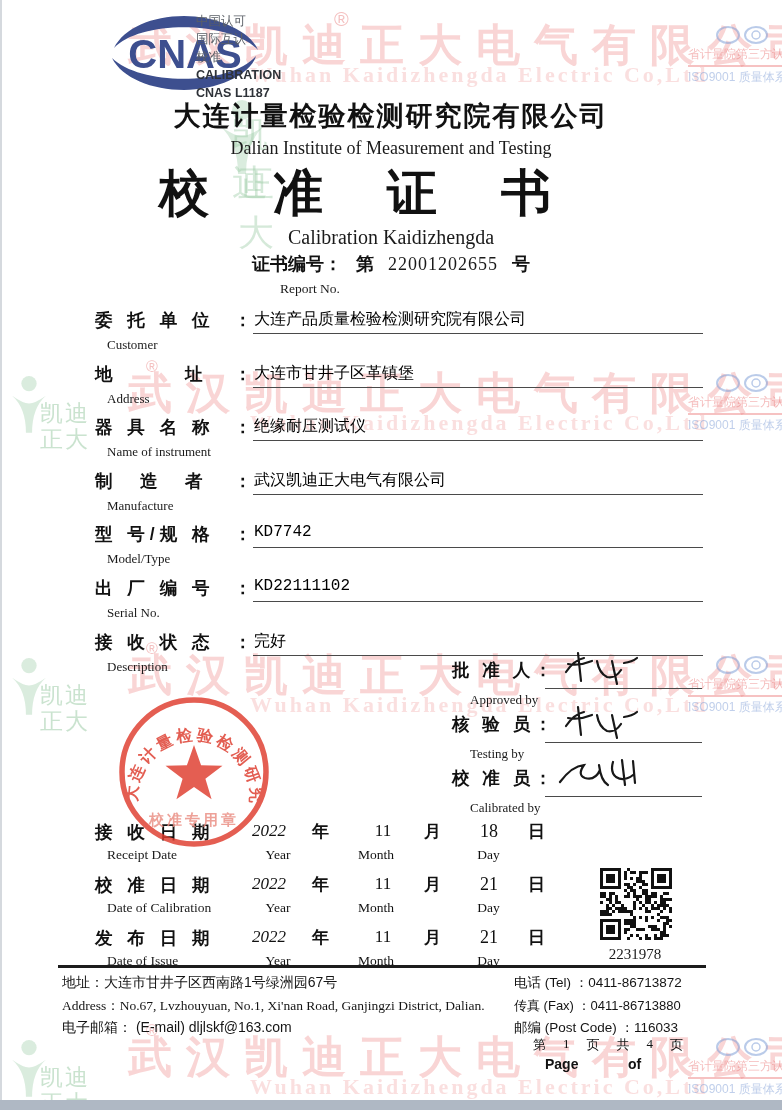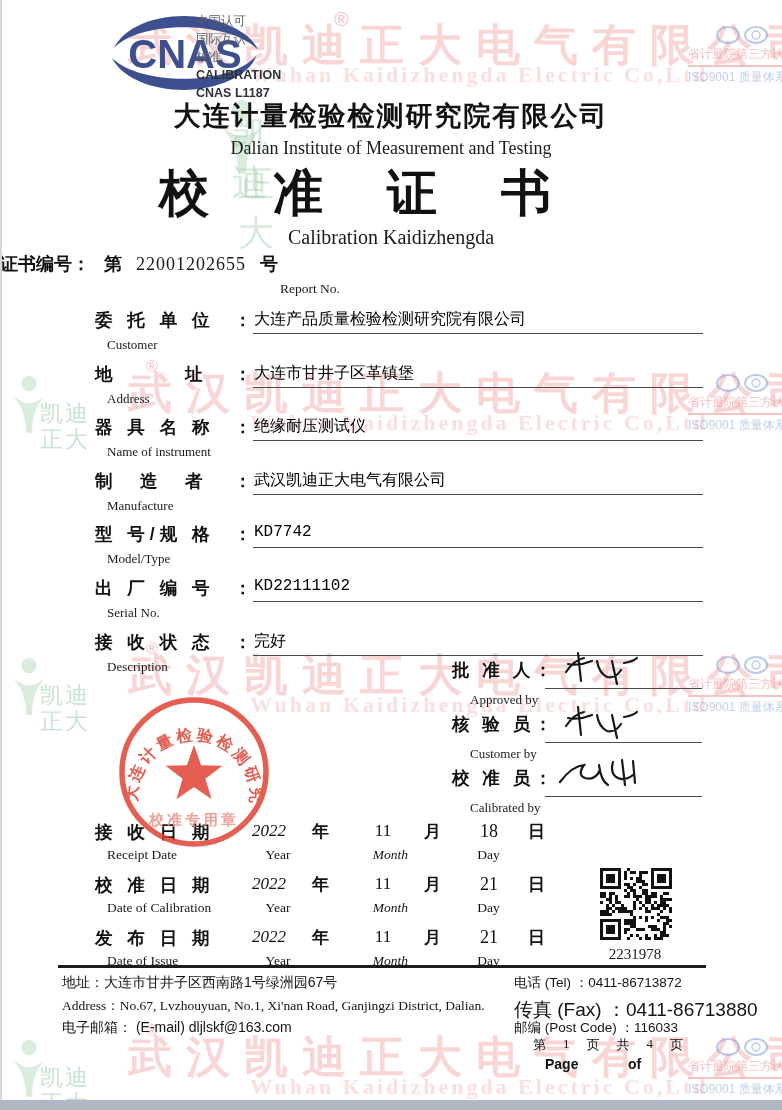--- a/index.html
+++ b/index.html
@@ -33,21 +33,21 @@
   .accred .b{font-weight:bold;color:#2e3238;}
   
   .inst-cn{position:absolute;left:0;top:98px;width:782px;text-align:center;font-size:27px;font-weight:600;
            letter-spacing:2px;z-index:2;}
   .inst-en{position:absolute;left:0;top:138px;width:782px;text-align:center;font-size:18px;z-index:2;
            font-family:"Liberation Serif",serif;color:#1a1a1a;}
   .title-cn{position:absolute;left:0;top:160px;width:710px;text-align:center;font-size:50px;font-weight:bold;
             letter-spacing:64px;text-indent:64px;z-index:2;}
   .title-en{position:absolute;left:0;top:226px;width:782px;text-align:center;font-size:20px;z-index:2;
             font-family:"Liberation Serif",serif;color:#1a1a1a;}
-  .cert-line{position:absolute;left:0;top:252px;width:782px;display:flex;gap:14px;
+  .cert-line{position:absolute;left:0;top:252px;width:782px;display:flex;justify-content:center;gap:14px;
              z-index:2;font-size:18px;align-items:baseline;}
   .cert-line .bold{font-weight:bold;}
   .cert-line .num{font-family:"Liberation Serif",serif;letter-spacing:1px;color:#1a1a1a;}
   .report-no{position:absolute;left:280px;top:281px;font-size:13.5px;z-index:2;
              font-family:"Liberation Serif",serif;color:#1a1a1a;}
   
   .field{position:absolute;left:0;width:782px;z-index:2;}
   .f-label{position:absolute;left:95px;top:0;font-size:17.5px;font-weight:bold;letter-spacing:5px;white-space:pre;}
   .f-colon{position:absolute;left:234px;top:0;font-size:17.5px;font-weight:bold;}
   .f-value{position:absolute;left:254px;top:1px;font-size:16px;color:#000000;white-space:nowrap;
@@ -66,21 +66,21 @@
   .date-row{position:absolute;left:0;width:782px;z-index:2;}
   .d-label{position:absolute;left:95px;top:0;font-size:17.5px;font-weight:bold;letter-spacing:5px;white-space:pre;}
   .d-year{position:absolute;left:252px;top:1px;width:48px;text-align:left;font-size:17px;font-family:"Liberation Serif",serif;font-style:italic;}
   .d-u1{position:absolute;left:312px;top:0;font-size:17px;font-weight:bold;}
   .d-month{position:absolute;left:364px;top:1px;width:38px;text-align:center;font-size:17px;font-family:"Liberation Serif",serif;}
   .d-u2{position:absolute;left:424px;top:0;font-size:17px;font-weight:bold;}
   .d-day{position:absolute;left:470px;top:1px;width:38px;text-align:center;font-size:18px;font-family:"Liberation Serif",serif;}
   .d-u3{position:absolute;left:528px;top:0;font-size:17px;font-weight:bold;}
   .d-en{position:absolute;left:107px;top:27px;font-size:13.5px;font-family:"Liberation Serif",serif;color:#1a1a1a;}
   .d-en-y{position:absolute;left:254px;top:27px;width:48px;text-align:center;font-size:13.5px;font-family:"Liberation Serif",serif;}
-  .d-en-m{position:absolute;left:358px;top:27px;width:50px;text-align:right;font-size:13.5px;font-family:"Liberation Serif",serif;font-style:italic;}
+  .d-en-m{position:absolute;left:358px;top:27px;width:50px;text-align:left;font-size:13.5px;font-family:"Liberation Serif",serif;}
   .d-en-d{position:absolute;left:466px;top:27px;width:45px;text-align:center;font-size:13.5px;font-family:"Liberation Serif",serif;}
   
   .qr-wrap{position:absolute;left:600px;top:868px;z-index:2;}
   .qr-num{position:absolute;left:598px;top:946px;width:74px;text-align:center;font-size:15px;z-index:2;
           font-family:"Liberation Serif",serif;color:#1a1a1a;}
   
   .foot-sep{position:absolute;left:58px;top:965px;width:648px;border-bottom:3px solid #1c1c1c;z-index:2;}
   .foot{position:absolute;z-index:2;font-size:14px;color:#141414;white-space:nowrap;}
   .foot.en{font-family:"Liberation Serif",serif;}
   .page-cn{position:absolute;left:533px;top:1036px;width:150px;display:flex;justify-content:space-between;
@@ -273,21 +273,21 @@
     </svg>
     <div class="s-line"></div>
     <div class="s-en">Approved by</div>
   </div>
   <div class="sig-row" style="top:712px">
     <div class="s-label">核 验 员：</div>
     <svg class="s-sig" width="100" height="44" viewBox="0 0 100 44">
       <path d="M10,28 q8,-12 18,-14 m-16,6 q12,2 24,-3 m-14,-8 l3,28 m16,-20 q2,12 10,16 q8,2 14,-7 m-9,-9 l5,23 m7,-21 q8,-1 13,-5" fill="none" stroke="#181818" stroke-width="2.2" stroke-linecap="round"></path>
     </svg>
     <div class="s-line"></div>
-    <div class="s-en">Customer by</div>
+    <div class="s-en">Testing by</div>
   </div>
   <div class="sig-row" style="top:766px">
     <div class="s-label">校 准 员：</div>
     <svg class="s-sig" width="110" height="44" viewBox="0 0 110 44">
       <path d="M4,30 q12,-16 24,-17 q-7,10 1,13 q10,3 15,-8 m-1,-5 q2,16 9,20 m5,-23 q-3,10 3,15 q8,5 17,-2 m-11,-15 l3,25 m8,-24 l2,22" fill="none" stroke="#181818" stroke-width="2.2" stroke-linecap="round"></path>
     </svg>
     <div class="s-line"></div>
     <div class="s-en">Calibrated by</div>
   </div>
 
@@ -531,21 +531,21 @@
         <rect x="60" y="69" width="3" height="3" fill="#111"></rect>
       </svg>
   </div>
   <div class="qr-num">2231978</div>
 
   <div class="foot-sep"></div>
   <div class="foot" style="left:62px;top:974px">地址：大连市甘井子区西南路1号绿洲园67号</div>
   <div class="foot en" style="left:62px;top:997px;font-size:13.5px">Address：No.67, Lvzhouyuan, No.1, Xi'nan Road, Ganjingzi District, Dalian.</div>
   <div class="foot" style="left:62px;top:1019px">电子邮箱：  (E-mail) dljlskf@163.com</div>
   <div class="foot" style="left:514px;top:974px;font-size:13.5px">电话  (Tel) ：0411-86713872</div>
-  <div class="foot" style="left:514px;top:997px;font-size:19px">传真  (Fax) ：0411-86713880</div>
+  <div class="foot" style="left:514px;top:997px;font-size:13px">传真  (Fax) ：0411-86713880</div>
   <div class="foot" style="left:514px;top:1019px;font-size:13.5px">邮编  (Post Code) ：116033</div>
 
   <div class="page-cn">
     <span>第</span>
     <span>1</span>
     <span>页</span>
     <span>共</span>
     <span>4</span>
     <span>页</span>
   </div>

